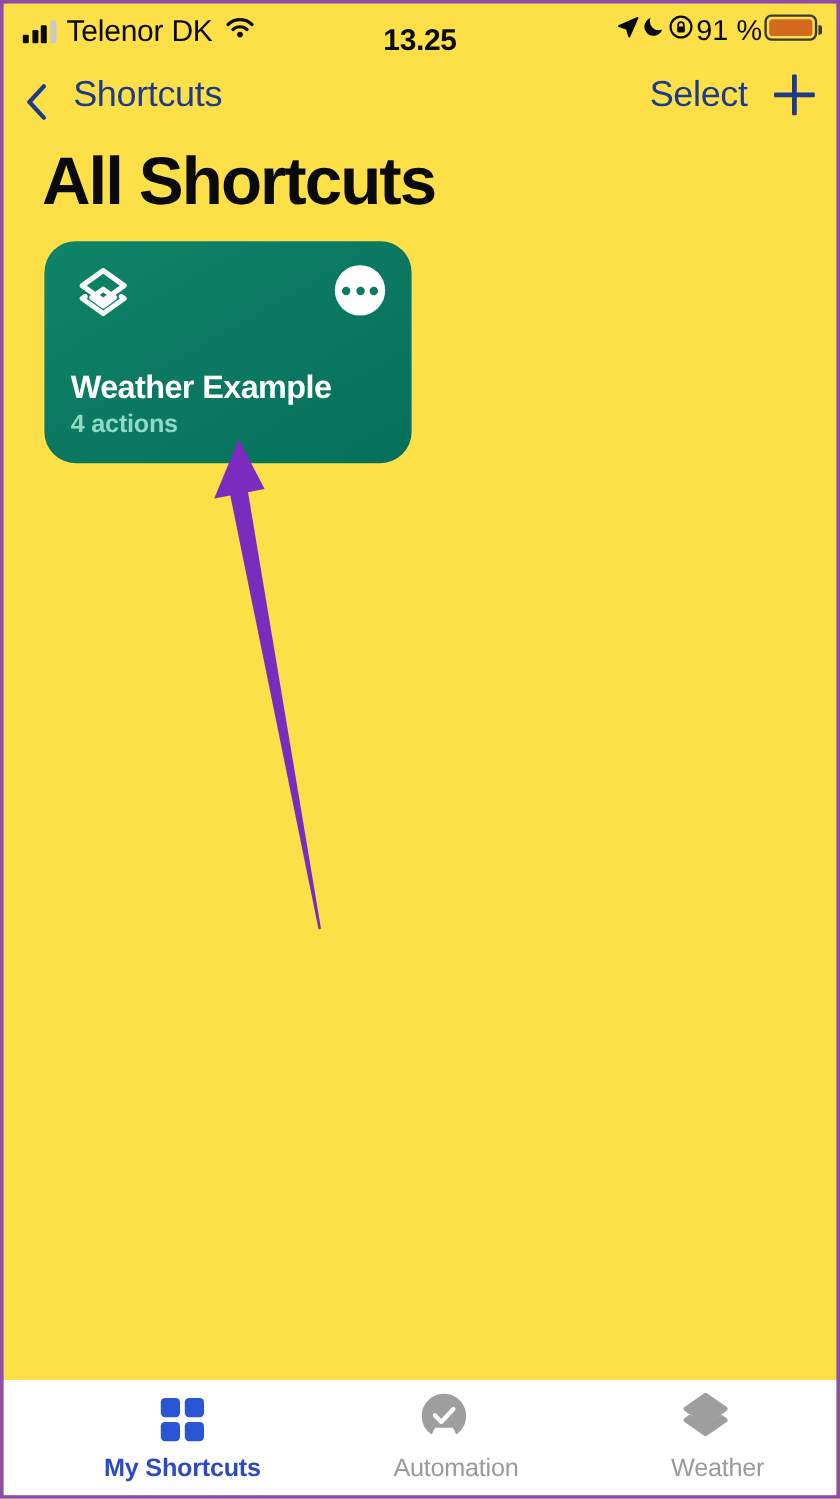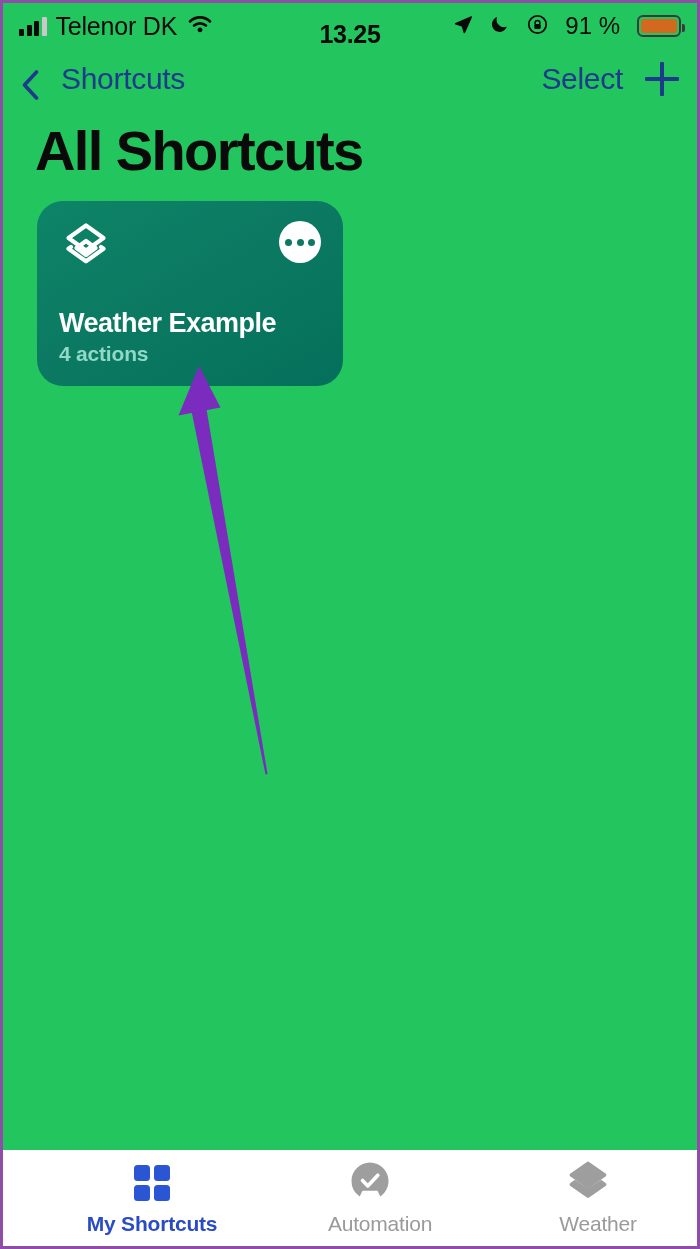--- a/index.html
+++ b/index.html
@@ -8,35 +8,35 @@
     width:700px; height:1249px;
     background:#ffffff;
     font-family:"Liberation Sans", sans-serif;
     overflow:hidden;
   }
 
   
   #screen {
     position:relative;
     width:700px; height:1249px;
-    background:#22c55e;
+    background:#fde047;
     border:3px solid #8e4ea8;
     overflow:hidden;
   }
 
   
   .statusbar {
     position:absolute; top:0; left:0; right:0; height:46px;
     display:flex; align-items:center;
     padding:0 16px;
     color:#000;
   }
   .sb-left  { display:flex; align-items:center; gap:9px; flex:1 1 0; }
   .sb-mid   { flex:0 0 auto; display:flex; justify-content:flex-start;margin-top:16px; }
-  .sb-right { display:flex; align-items:center; gap:17px; flex:1 1 0; justify-content:flex-end; }
+  .sb-right { display:flex; gap:2px; flex:1 1 0; justify-content:flex-end; }
 
   .sb-carrier {
     font-size:25px; font-weight:400; letter-spacing:-0.2px; color:#0a0a0a;
     white-space:nowrap;
   }
   .sb-time {
     font-size:25px; font-weight:700; letter-spacing:-0.3px; color:#0a0a0a;
   }
   .sb-batt-text {
     font-size:24px; font-weight:400; color:#0a0a0a; white-space:nowrap;

